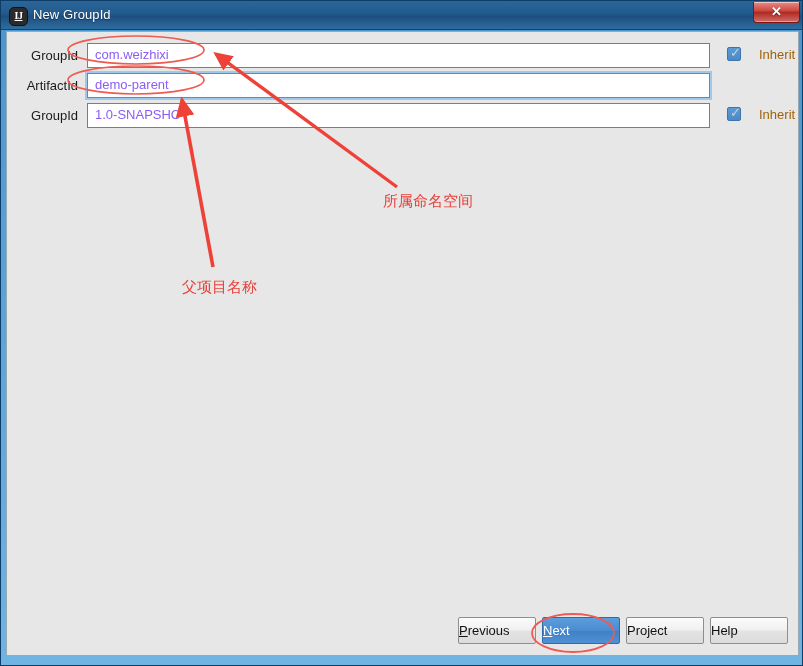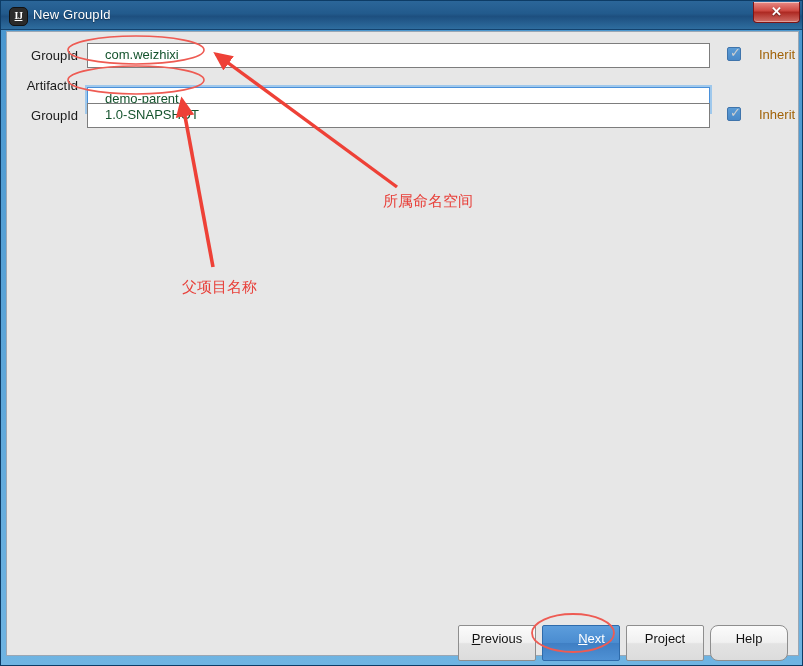--- a/index.html
+++ b/index.html
@@ -119,28 +119,27 @@
   .text-field {
     position: absolute;
     left: 80px;
     top: 0px;
     width: 623px;
     height: 25px;
     box-sizing: border-box;
     background: #ffffff;
     border: 1px solid #7d7d7d;
     font-size: 13px;
-    color: #14532d;
-    padding: 3px 0 0 17px;
+    color: #8b5cf6;
+    padding: 3px 0 0 7px;
     cursor: text;
   }
   .text-field.focused {
     border: 1px solid #4a90d9;
     box-shadow: 0 0 0 2px #9fc8ec;
-    margin-top: 14px;
   }
 
   .inherit-box {
     position: absolute;
     left: 720px;
     top: 3px;
     width: 80px;
     height: 20px;
   }
   .checkbox {
@@ -173,44 +172,42 @@
   
   #button-bar {
     position: absolute;
     left: 0;
     bottom: 8px;
     width: 100%;
     height: 30px;
   }
   .dlg-button {
     position: absolute;
-    top: 8px;
+    top: 0;
     width: 78px;
-    height: 36px;
+    height: 27px;
     box-sizing: border-box;
     background: linear-gradient(to bottom, #fbfbfb 0%, #f0f0f0 48%, #e3e3e3 52%, #dcdcdc 100%);
     border: 1px solid #8e8e8e;
     border-radius: 2px;
     font-size: 13px;
     color: #111111;
-    text-align: center;
     line-height: 25px;
     cursor: pointer;
   }
   .dlg-button.primary {
     background: linear-gradient(to bottom, #5c9ddc 0%, #4a8cd0 50%, #3f7fc4 51%, #4f91d4 100%);
     border: 1px solid #2e6bab;
     color: #ffffff;
-    padding-left: 21px;
   }
   .dlg-button .mn { text-decoration: underline; }
   #btn-previous { left: 451px; }
   #btn-next     { left: 535px; }
   #btn-cancel   { left: 619px; }
-  #btn-help     { left: 703px; border-radius: 8px; }
+  #btn-help     { left: 703px; }
 
   
   #annotations {
     position: absolute;
     left: 0; top: 0;
     width: 803px;
     height: 666px;
     pointer-events: none;
   }
 </style>

